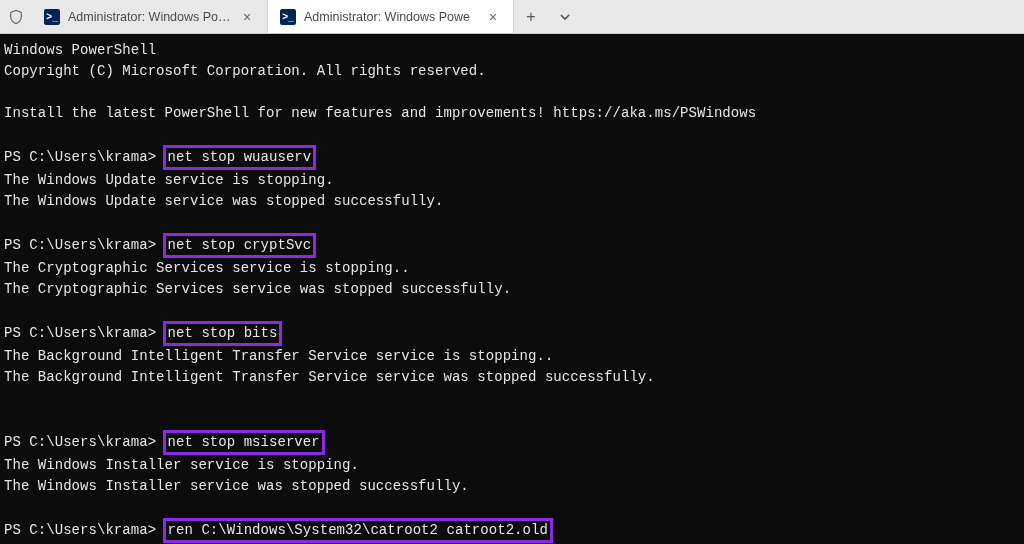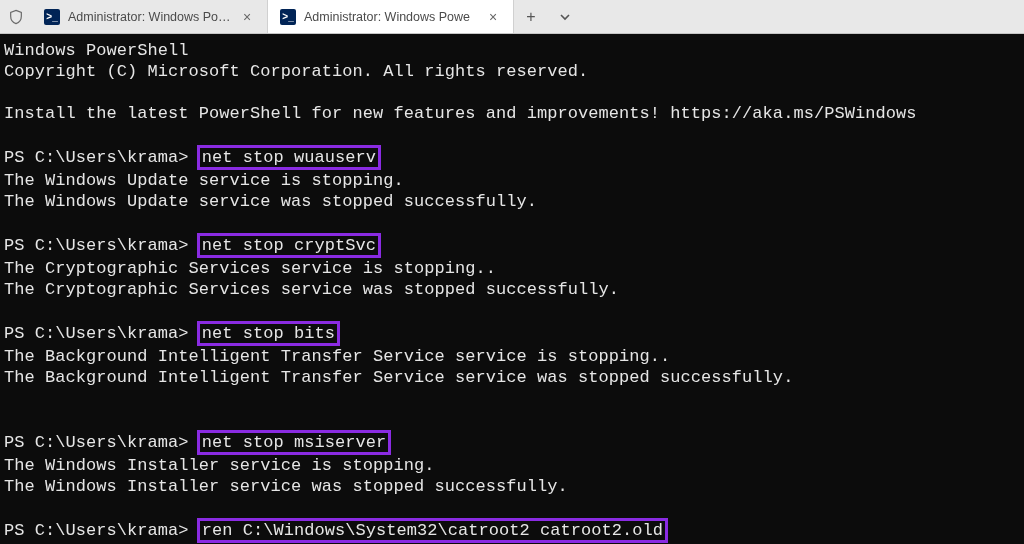--- a/index.html
+++ b/index.html
@@ -8,21 +8,21 @@
   .tabbar { height: 34px; background: #e8e8e8; display: flex; align-items: stretch; border-bottom: 1px solid #c6c6c6; }
   .shield { width: 32px; display: flex; align-items: center; justify-content: center; }
   .shield svg { width: 16px; height: 16px; }
   .tab { display: flex; align-items: center; gap: 8px; padding: 0 12px; font-size: 12.5px; color: #4b4b4b; max-width: 246px; min-width: 0; }
   .tab .ttext { white-space: nowrap; overflow: hidden; text-overflow: ellipsis; flex: 1; }
   .tab.inactive { background: #e8e8e8; width: 236px; border-right: 1px solid #d0d0d0; }
   .tab.active   { background: #ffffff; width: 256px; border-right: 1px solid #d0d0d0; }
   .tab .close { font-size: 14px; color: #666; width: 16px; text-align: center; }
   .newtab, .dropdown { width: 34px; display: flex; align-items: center; justify-content: center; color: #555; font-size: 16px; }
   .ps-icon { width: 16px; height: 16px; background: #012456; color: #fff; display: flex; align-items: center; justify-content: center; font-size: 10px; font-weight: bold; border-radius: 2px; }
-  .terminal { flex: 1; background: #0c0c0c; color: #e6e6e6; font-family: Consolas, "Courier New", monospace; font-size: 17px; line-height: 21px; padding: 6px 4px; white-space: pre; overflow: hidden; letter-spacing: 0.05px; }
+  .terminal { flex: 1; background: #0c0c0c; color: #e6e6e6; font-family: Consolas, "Courier New", monospace; font-size: 14px; line-height: 21px; padding: 6px 4px; white-space: pre; overflow: hidden; letter-spacing: 0.05px; }
   .hl { border: 3px solid #8a2be2; padding: 0 2px; margin-left: -2px; display: inline-block; line-height: 19px; }
 </style>
 </head>
 <body>
 
 <div class="window">
 
   <div class="tabbar">
     <div class="shield">
       <svg viewBox="0 0 24 24" fill="none" stroke="#6b6b6b" stroke-width="1.8">

